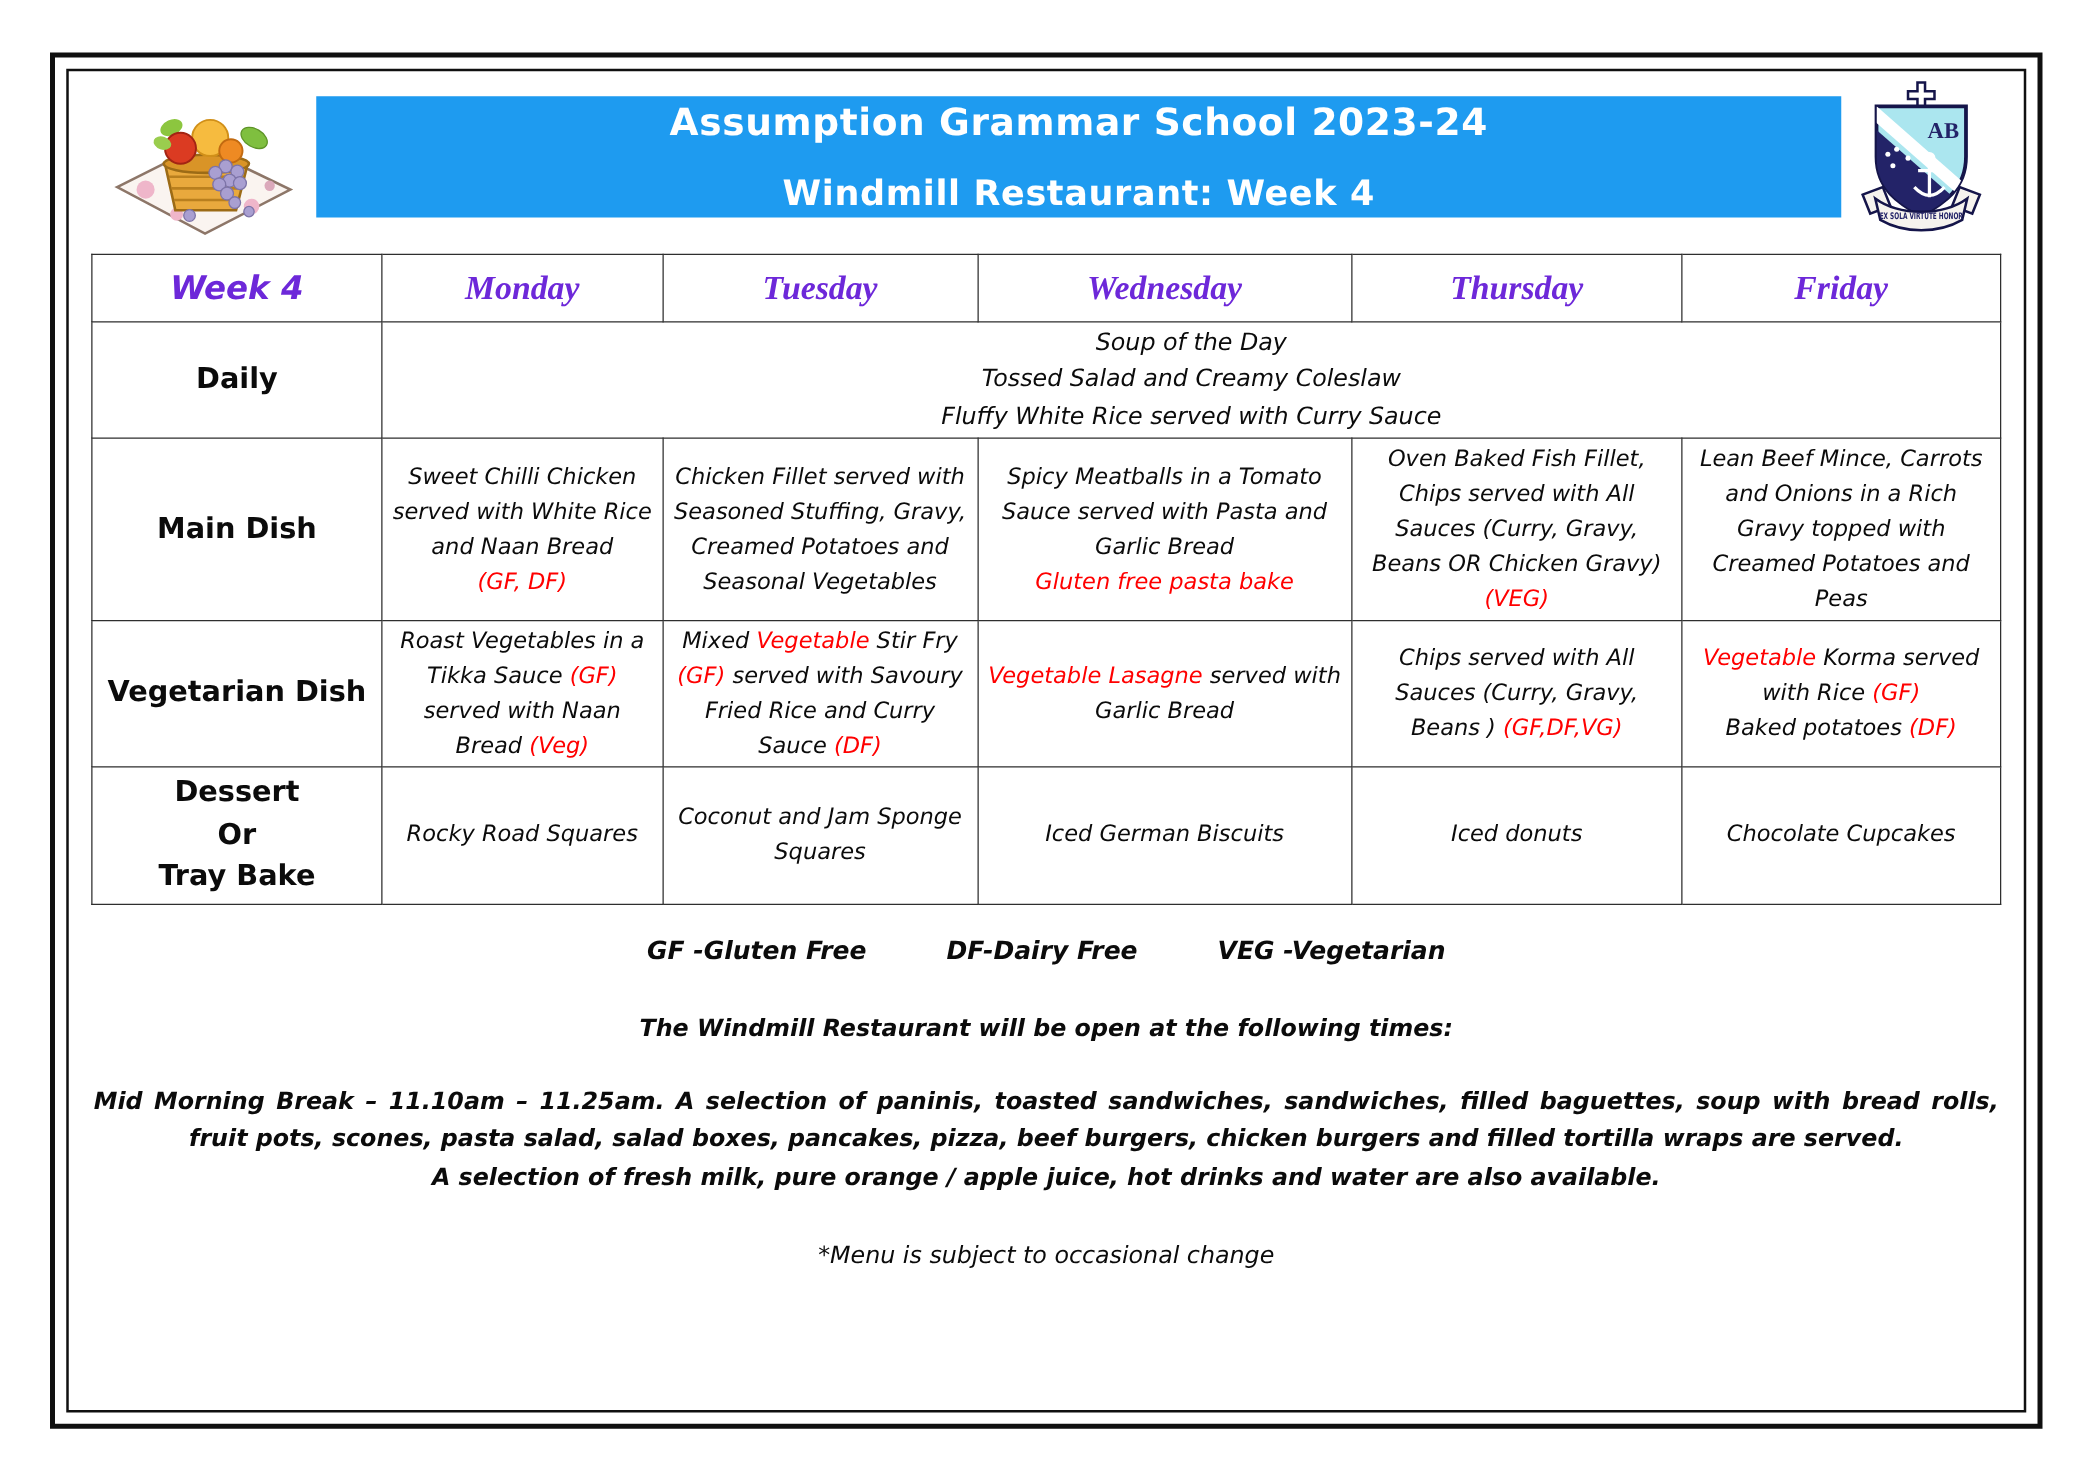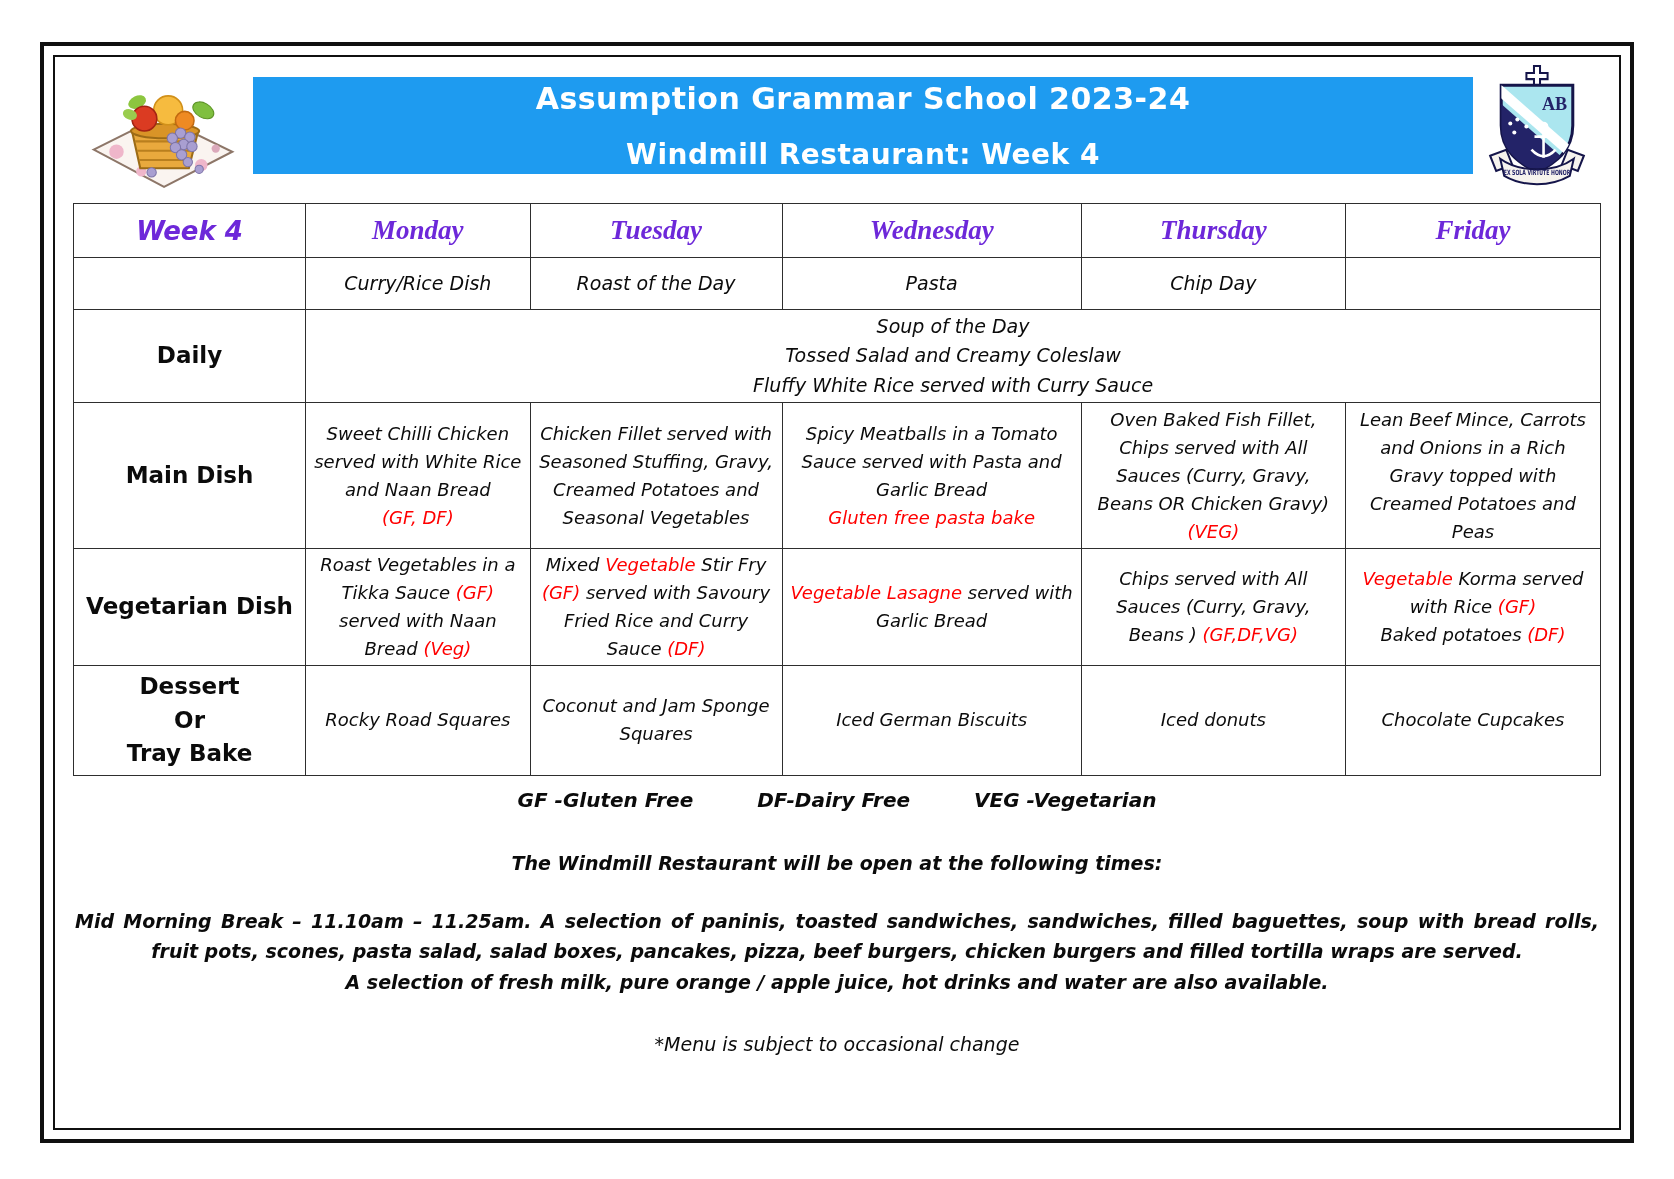--- a/index.html
+++ b/index.html
@@ -25,21 +25,21 @@
        vertical-align:middle;padding:2px 8px;overflow:hidden;}
   th.day{font-family:"Liberation Serif","DejaVu Serif",serif;font-style:italic;
        font-weight:bold;font-size:27px;color:#6d28d9;}
   .week{color:#6d28d9;font-weight:bold;font-style:italic;font-size:26px;}
   .rowlabel{font-weight:bold;font-size:23px;white-space:pre-line;line-height:1.45;}
   .cell{font-size:18px;font-style:italic;white-space:pre-line;line-height:1.55;}
   .theme{font-size:19px;}
   .red{color:#FF0000;}
 
   
-  .legend{margin-top:12px;display:flex;justify-content:center;gap:64px;
+  .legend{margin-top:24px;display:flex;justify-content:center;gap:64px;
       font-weight:bold;font-style:italic;font-size:20px;}
   .open-line{margin:40px 10px 0 10px;text-align:center;font-weight:bold;
       font-style:italic;font-size:19px;}
   .para{margin:32px 2px 0 2px;font-weight:bold;font-style:italic;font-size:19px;
       line-height:1.6;text-align:justify;text-align-last:center;white-space:pre-line;}
   .footer-note{margin-top:36px;text-align:center;font-size:19px;font-style:italic;}
 </style>
 </head>
 <body>
 
@@ -129,28 +129,20 @@
     </colgroup>
     <tbody>
           <tr style="height:54px">
       <th class="week">Week 4</th>
       <th class="day">Monday</th>
       <th class="day">Tuesday</th>
       <th class="day">Wednesday</th>
       <th class="day">Thursday</th>
       <th class="day">Friday</th>
     </tr>
-    <tr style="height:52px">
-      <td></td>
-      <td class="cell theme">Curry/Rice Dish</td>
-      <td class="cell theme">Roast of the Day</td>
-      <td class="cell theme">Pasta</td>
-      <td class="cell theme">Chip Day</td>
-      <td class="cell theme"></td>
-    </tr>
     <tr style="height:86px">
       <td class="rowlabel">Daily</td>
       <td class="cell theme" colspan="5">Soup of the Day
 Tossed Salad and Creamy Coleslaw
 Fluffy White Rice served with Curry Sauce</td>
     </tr>
     <tr style="height:146px">
       <td class="rowlabel">Main Dish</td>
       <td class="cell"><span>Sweet Chilli Chicken served with White Rice and Naan Bread
 </span><span class="red">(GF, DF)</span></td>

